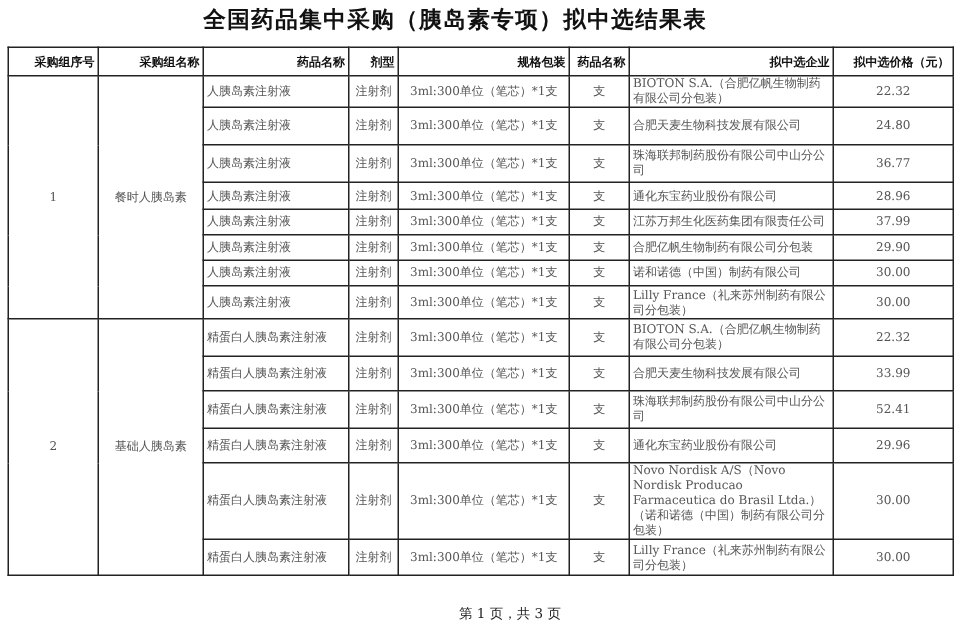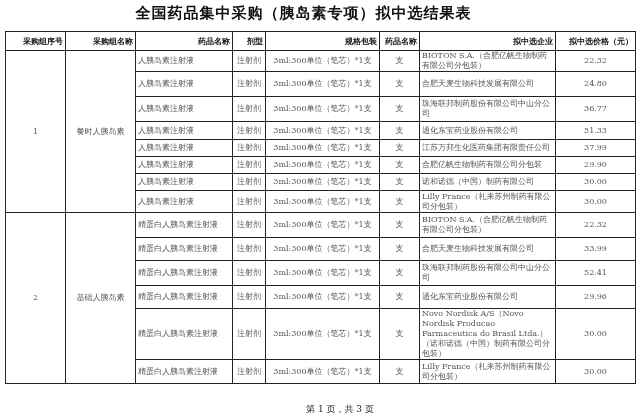--- a/index.html
+++ b/index.html
@@ -73,21 +73,21 @@
       <td class="c">支</td>
       <td class="l">珠海联邦制药股份有限公司中山分公司</td>
       <td class="c">36.77</td>
     </tr>
     <tr style="height:18px">
       <td class="l">人胰岛素注射液</td>
       <td class="c">注射剂</td>
       <td class="c">3ml:300单位（笔芯）*1支</td>
       <td class="c">支</td>
       <td class="l">通化东宝药业股份有限公司</td>
-      <td class="c">51.33</td>
+      <td class="c">28.96</td>
     </tr>
     <tr style="height:17px">
       <td class="l">人胰岛素注射液</td>
       <td class="c">注射剂</td>
       <td class="c">3ml:300单位（笔芯）*1支</td>
       <td class="c">支</td>
       <td class="l">江苏万邦生化医药集团有限责任公司</td>
       <td class="c">37.99</td>
     </tr>
     <tr style="height:17px">

